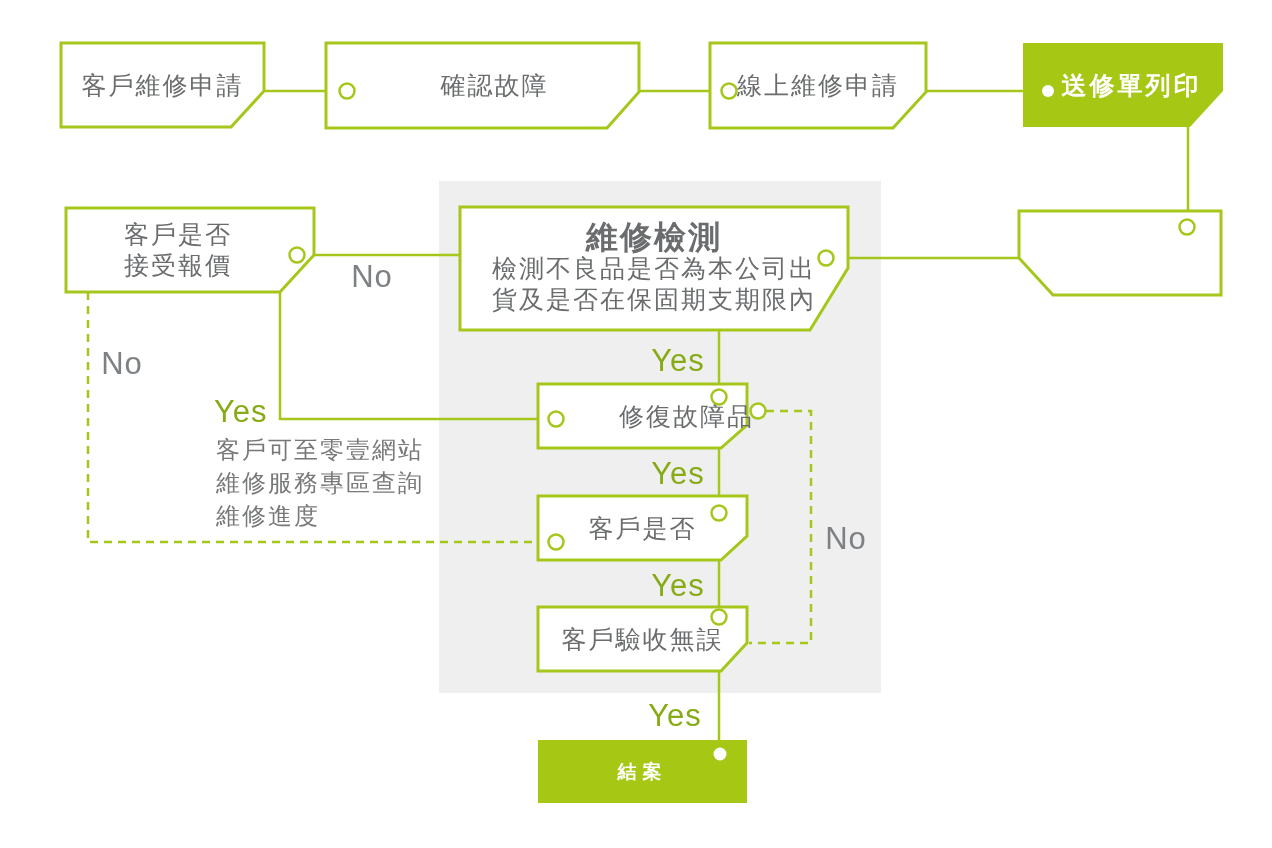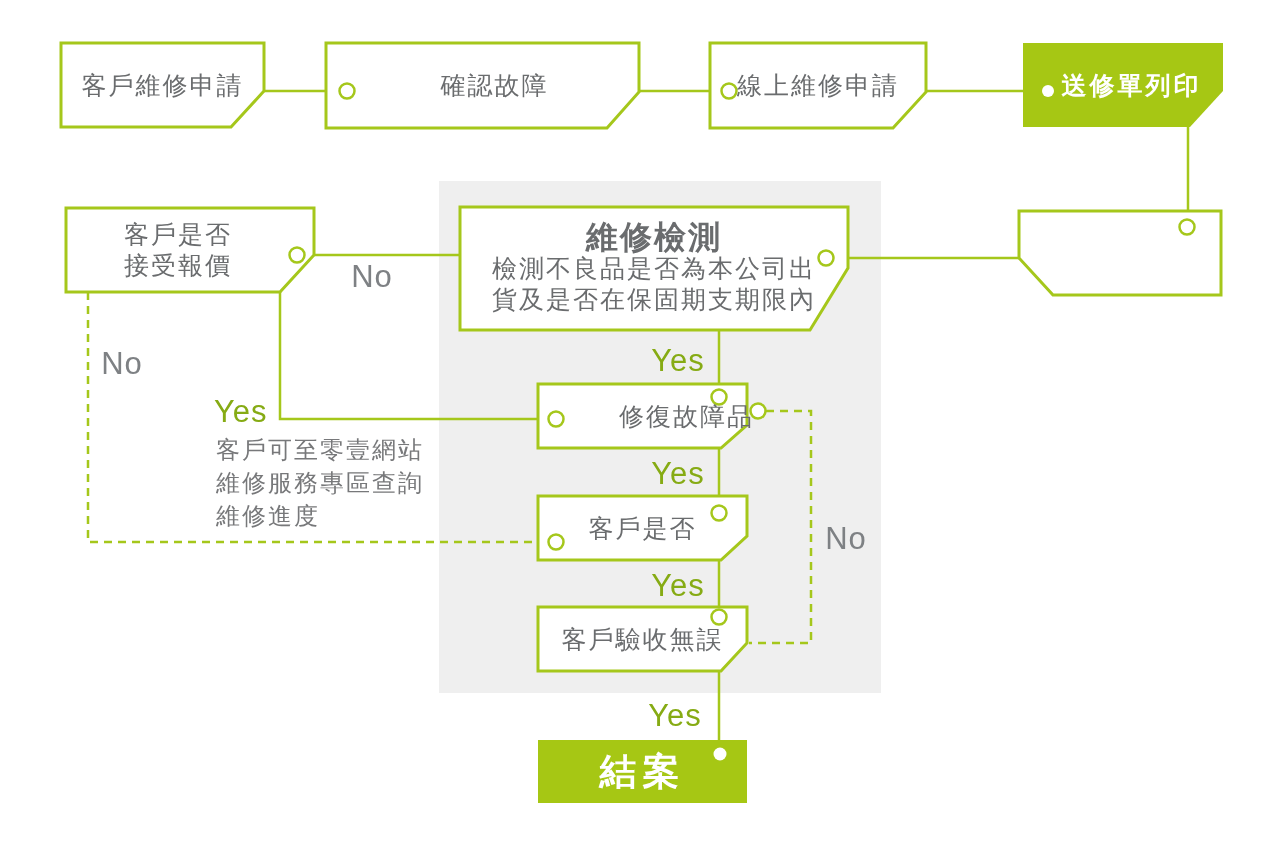--- a/index.html
+++ b/index.html
@@ -115,21 +115,21 @@
     <div>貨及是否在保固期支期限內</div>
   </div>
 
 
   <div class="t" style="left:538px;top:384px;width:209px;height:64px;margin-left:44px;">修復故障品</div>
 
   <div class="t" style="left:538px;top:496px;width:209px;height:64px;">客戶是否</div>
 
   <div class="t" style="left:538px;top:607px;width:209px;height:64px;">客戶驗收無誤</div>
 
-  <div class="t white" style="left:538px;top:740px;width:209px;height:63px;font-size:37px;letter-spacing:6px;">結案</div>
+  <div class="t white" style="left:538px;top:740px;width:209px;height:63px;font-size:19px;letter-spacing:6px;">結案</div>
 
   <div class="lbl gray" style="left:340px;top:258px;width:64px;height:38px;">No</div>
 
   <div class="lbl gray" style="left:94px;top:345px;width:56px;height:38px;">No</div>
 
   <div class="lbl gray" style="left:818px;top:520px;width:56px;height:38px;">No</div>
 
   <div class="lbl green" style="left:214px;top:394px;width:70px;height:36px;justify-content:flex-start;">Yes</div>
 
   <div class="lbl green" style="left:648px;top:342px;width:60px;height:38px;">Yes</div>

